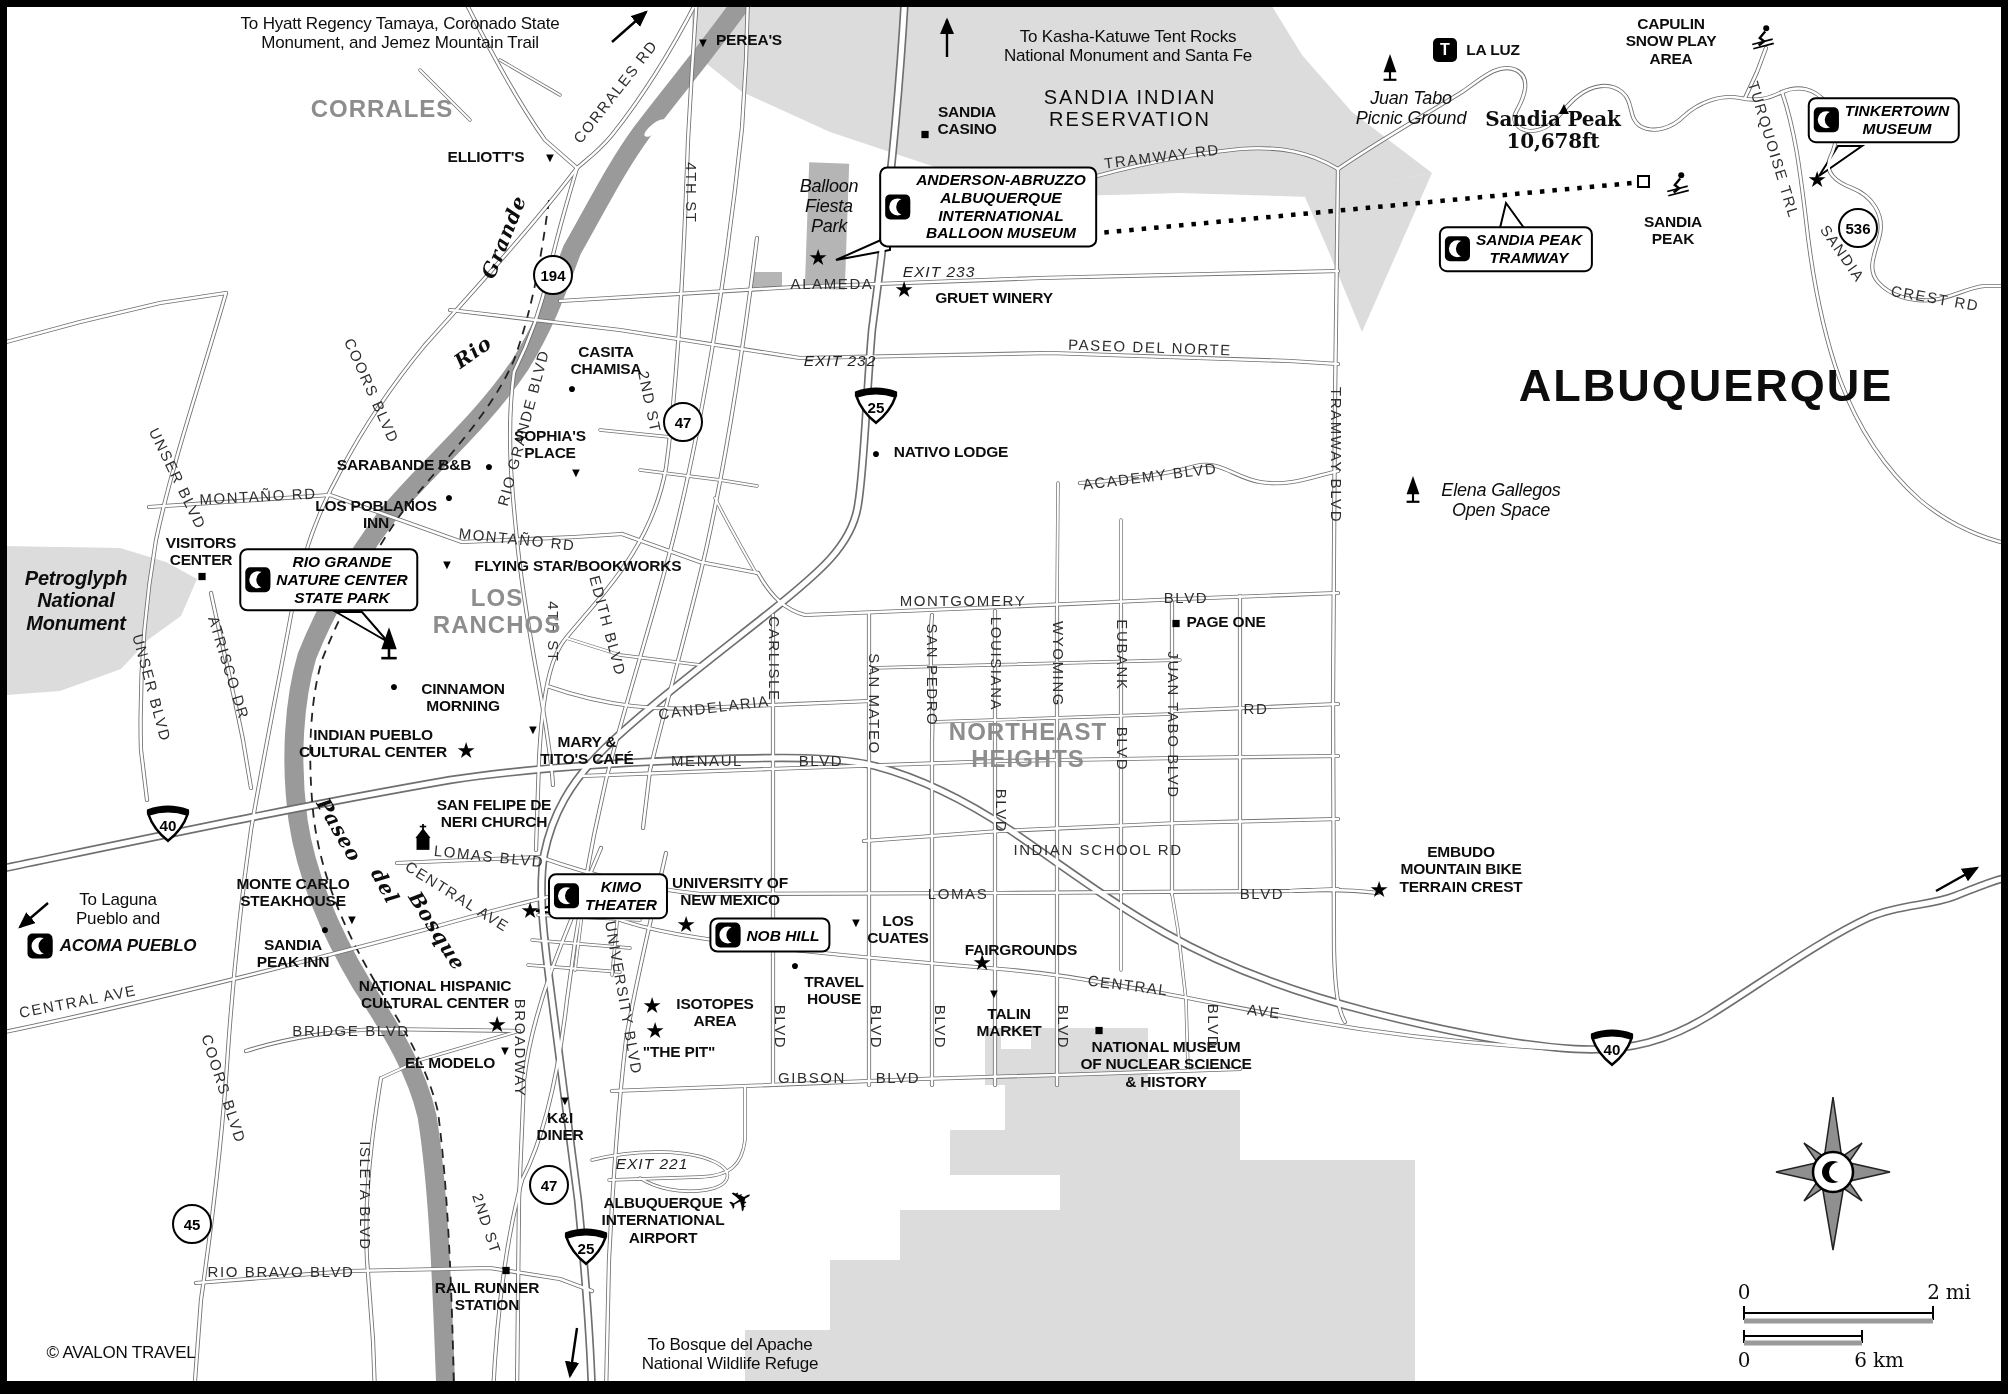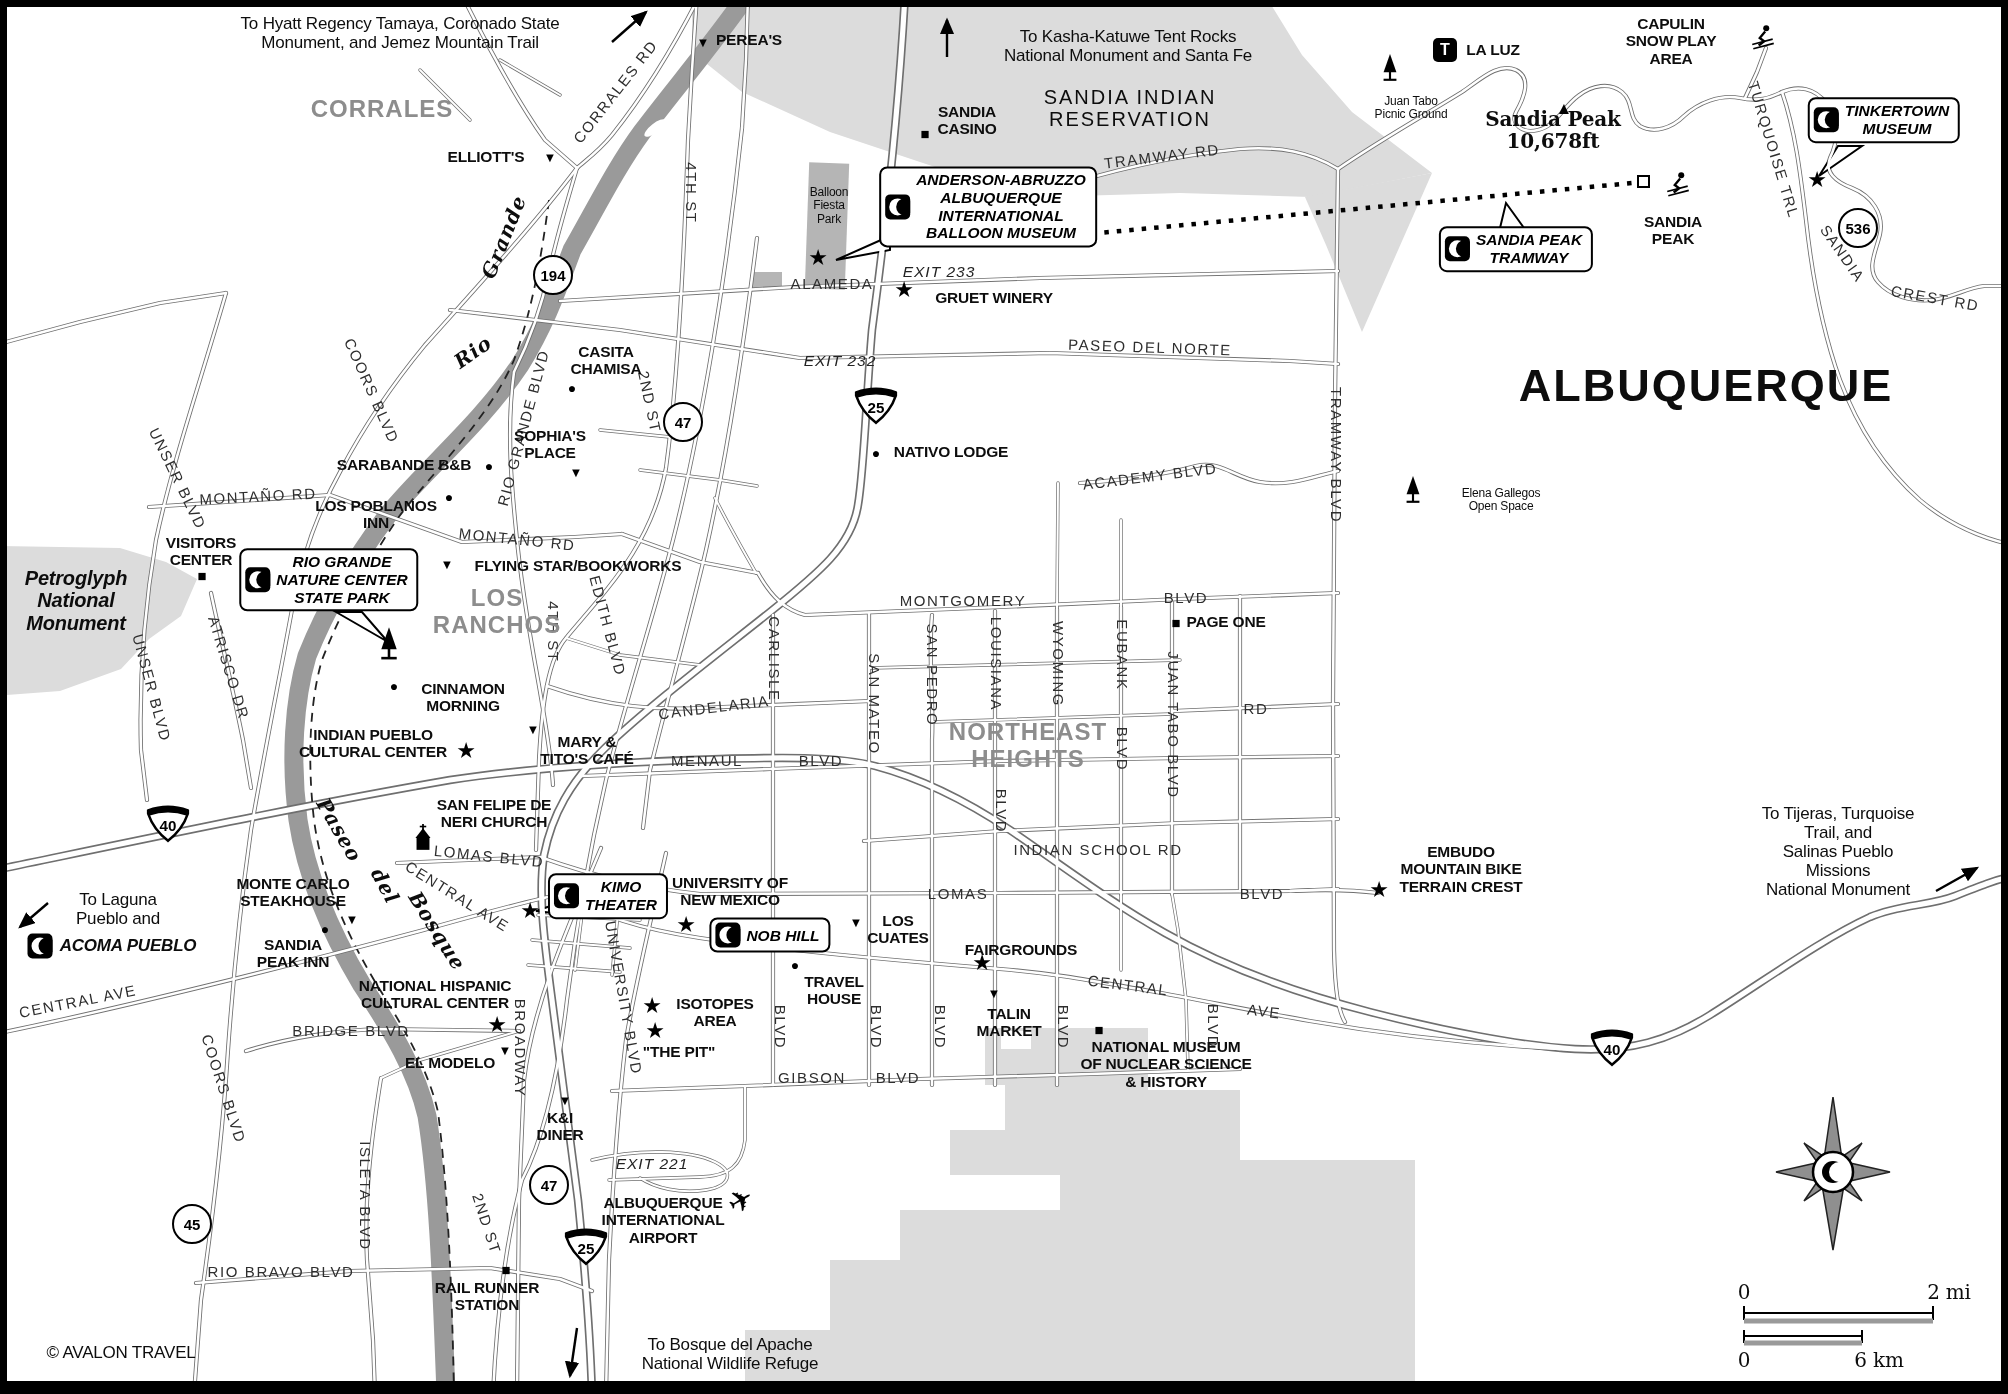--- a/index.html
+++ b/index.html
@@ -11,21 +11,21 @@
   .cas path{fill:none;stroke:#6f6f6f;stroke-width:4.2;stroke-linecap:round;stroke-linejoin:round;}
   .fil path{fill:none;stroke:#fff;stroke-width:2.5;stroke-linecap:round;stroke-linejoin:round;}
   .cas path.fw{stroke-width:8.5;} .fil path.fw{stroke-width:5.2;}
   .cas path.minor{stroke-width:3.4;} .fil path.minor{stroke-width:2;}
   
   .lbl{position:absolute;z-index:10;color:#0d0d0d;font-weight:bold;font-size:15.5px;line-height:1.12;
        text-align:center;white-space:pre-line;transform:translate(-50%,-50%);letter-spacing:-0.2px;}
   .rd{font-weight:normal;color:#2e2e2e;font-size:15px;letter-spacing:1.6px;white-space:nowrap;z-index:6;}
   .city{color:#8d8d8d;font-size:24px;letter-spacing:1px;}
   .note{font-weight:normal;font-size:17px;}
-  .ital{font-weight:normal;font-size:12px;}
+  .ital{font-style:italic;font-weight:normal;font-size:18px;}
   .bital{font-style:italic;font-weight:bold;font-size:20px;}
   .seri{font-family:"DejaVu Serif",serif;font-style:italic;font-weight:bold;font-size:20px;letter-spacing:1px;}
   .pkserif{font-family:"DejaVu Serif",serif;font-weight:bold;font-size:20px;}
   .scser{font-family:"DejaVu Serif",serif;font-weight:normal;font-size:20px;}
   .title{font-size:45px;letter-spacing:2px;font-weight:bold;}
   .resv{font-weight:normal;font-size:20px;letter-spacing:2px;}
   .kirt{font-weight:normal;font-size:20px;letter-spacing:3px;line-height:1.85;}
   .ex{font-style:italic;font-weight:normal;font-size:15.5px;color:#222;letter-spacing:1px;white-space:nowrap;}
   
   .mk{position:absolute;transform:translate(-50%,-50%);color:#000;z-index:7;line-height:1;}
@@ -266,23 +266,20 @@
       <path class="minor" d="M381,1078 L420,1060 L519,1031"></path>
     </g>
     </svg>
 
   <div class="lbl note" style="left:400px;top:33px">To Hyatt Regency Tamaya, Coronado State
 Monument, and Jemez Mountain Trail</div>
   <div class="lbl note" style="left:1128px;top:46px">To Kasha-Katuwe Tent Rocks
 National Monument and Santa Fe</div>
   <div class="lbl note" style="left:118px;top:909px">To Laguna
 Pueblo and</div>
-  <div class="lbl note" style="left:1838px;top:852px">To Tijeras, Turquoise Trail, and
-Salinas Pueblo Missions
-National Monument</div>
   <div class="lbl note" style="left:730px;top:1354px">To Bosque del Apache
 National Wildlife Refuge</div>
   <div class="lbl note" style="left:121px;top:1353px">© AVALON TRAVEL</div>
 
   <div class="lbl city" style="left:382px;top:109px">CORRALES</div>
   <div class="lbl city" style="left:497px;top:612px">LOS
 RANCHOS</div>
   <div class="lbl city" style="left:1028px;top:746px">NORTHEAST
 HEIGHTS</div>
   <div class="lbl title" style="left:1706px;top:386px">ALBUQUERQUE</div>

